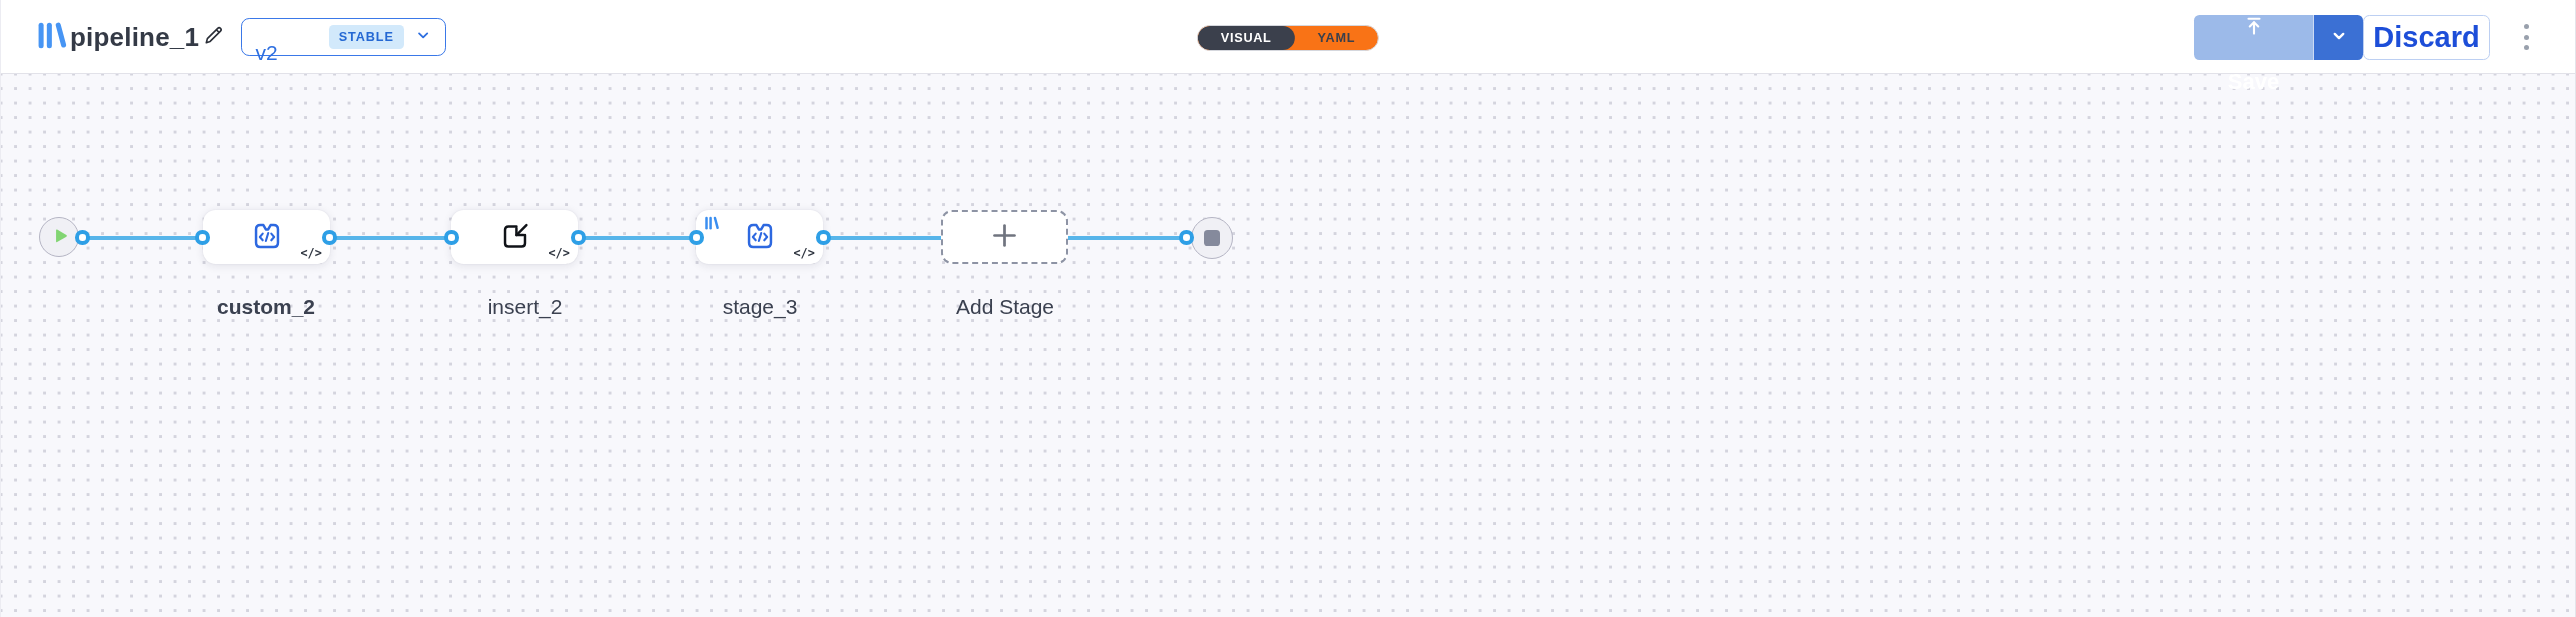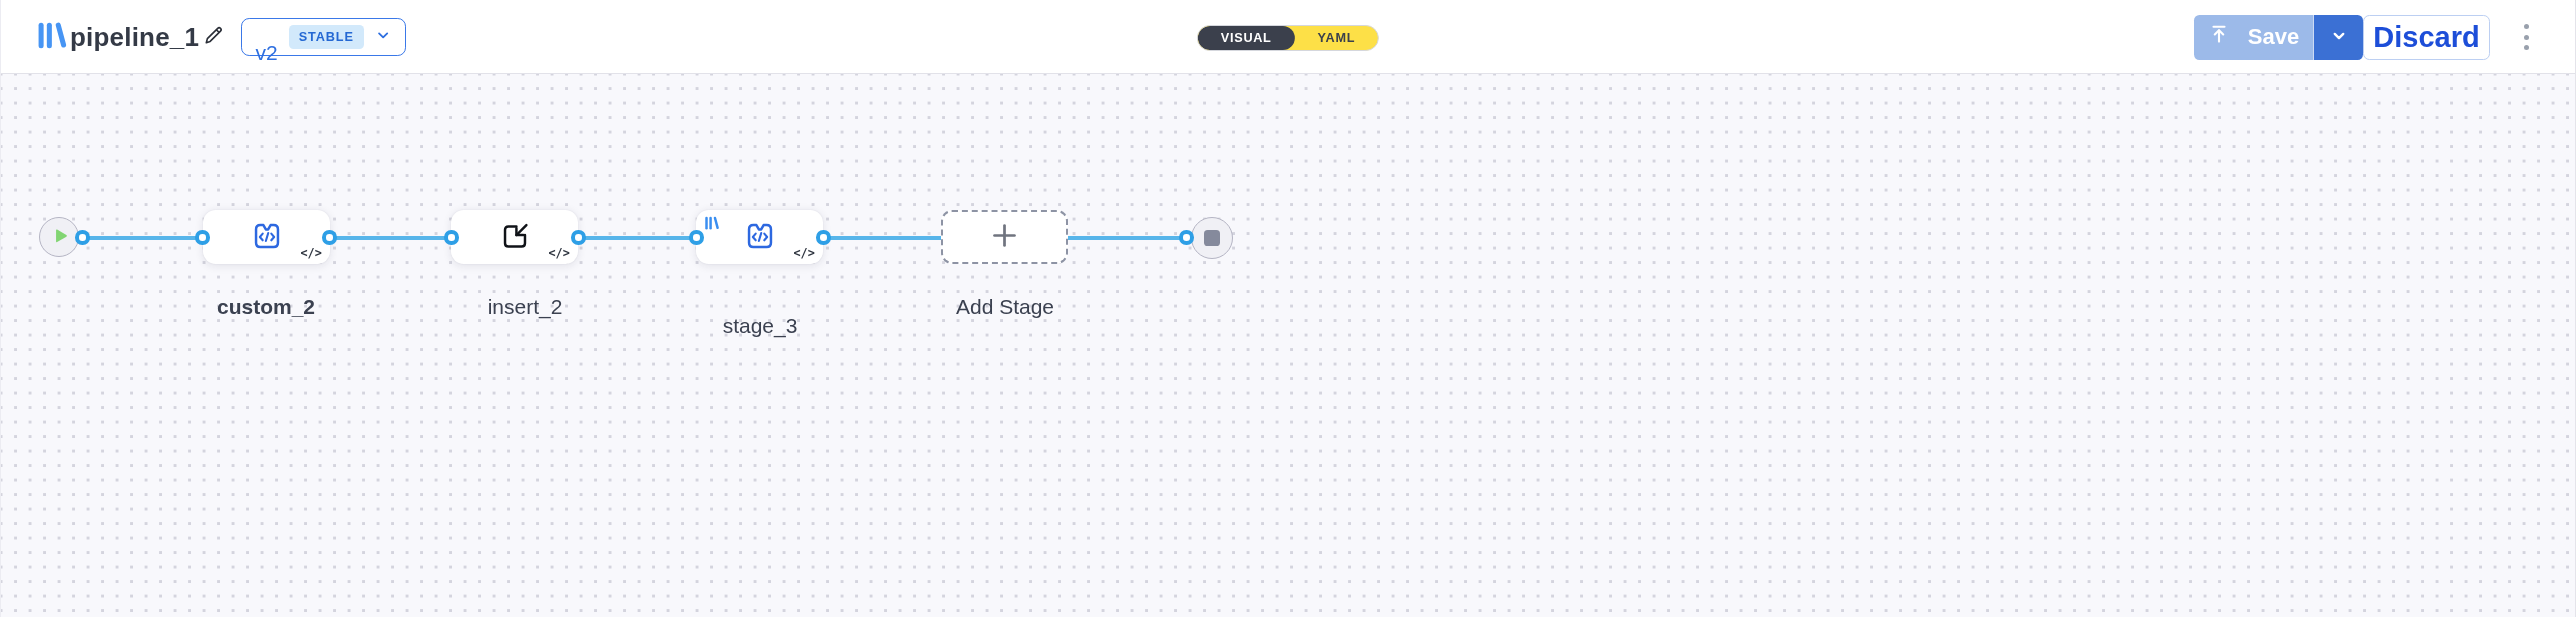--- a/index.html
+++ b/index.html
@@ -15,37 +15,37 @@
   .hdr-left { position:absolute; left:33px; top:0; height:74px;
               display:flex; align-items:center; gap:3px; }
   .title { font-size:26px; font-weight:bold; color:#343a46; letter-spacing:0.2px; }
   .icon-btn { background:none; border:none; cursor:pointer; display:flex; align-items:center; }
 
   .version-btn { margin-left:12.7px; height:38px; display:flex; align-items:center; gap:11px;
                  background:#fff; border:1.4px solid var(--brand_blue,#3a78e8); border-radius:8.2px;
                  padding:0 13.6px; cursor:pointer; }
   .version-label { font-size:21px; color:#2e6fe0; font-weight:500;margin-top:32px; }
   .stable-badge { background:#d2e9fb; color:#2468d3; font-size:12.7px; font-weight:bold;
-                  letter-spacing:0.9px; padding:5.4px 10px; border-radius:4.5px; }
+                  letter-spacing:0.9px; padding:5.4px 10px; border-radius:4.5px;margin-left:40px; }
 
   .view-toggle { position:absolute; left:50%; top:24.5px; transform:translateX(-50%);
                  display:flex; height:26px; border:0.9px solid #d5d7dd; border-radius:907px;
-                 background:#fde047; overflow:hidden; }
+                 background:#f97316; overflow:hidden; }
   .seg { border:none; background:transparent; height:100%; display:flex; align-items:center;
          padding:0 23px; font-size:12.7px; font-weight:bold; letter-spacing:0.7px;
          color:#3b404c; cursor:pointer; font-family:inherit; }
   .seg.active { background:var(--toggle_active,#3b404c); color:#fff; border-radius:907px; }
 
   .hdr-right { position:absolute; right:34px; top:14.5px; height:45px;
                display:flex; align-items:center; }
   .save-split { display:flex; height:45px; }
-  .save-main { display:flex; align-items:center; justify-content:center; gap:18px;
+  .save-main { display:flex; align-items:center; gap:26px;
                width:119px; height:45px; background:var(--save_disabled,#9cbae9);
                border:none; border-radius:5.4px 0 0 5.4px; color:#fff; font-size:22px;
-               font-weight:bold; cursor:default; font-family:inherit; }
+               font-weight:bold; cursor:default; font-family:inherit;flex-direction:column; }
   .save-menu { width:50px; height:45px; background:var(--save_menu,#3b70d4); border:none;
                border-left:1.8px solid rgba(255,255,255,0.75); border-radius:0 5.4px 5.4px 0;
                display:flex; align-items:center; justify-content:center; cursor:pointer; }
   .discard-btn { margin-left:0; width:127px; height:45px; background:#fff;
                  border:1.4px solid #bccff2; border-radius:6.4px; color:#1d4ed8;
                  font-size:29px; font-weight:bold; cursor:default; font-family:inherit; }
   .kebab { margin-left:22px; width:29px; height:45px; background:none; border:none;
            display:flex; flex-direction:column; align-items:center; justify-content:center;
            gap:5.4px; cursor:pointer; }
   .kebab i { width:5px; height:5px; border-radius:50%; background:#99a0ac; }
@@ -223,17 +223,17 @@
     <div class="port" style="left:194px;"></div>
     <div class="port" style="left:321px;"></div>
     <div class="port" style="left:443px;"></div>
     <div class="port" style="left:570px;"></div>
     <div class="port" style="left:688px;"></div>
     <div class="port" style="left:815px;"></div>
     <div class="port" style="left:1178px;"></div>
 
     <div class="node-label" style="left:174px;font-weight:bold;">custom_2</div>
     <div class="node-label" style="left:433px;">insert_2</div>
-    <div class="node-label" style="left:668px;margin-top:19px;">stage_3</div>
+    <div class="node-label" style="left:668px;">stage_3</div>
     <div class="node-label" style="left:913px;">Add Stage</div>
   </main>
 </div>
 
 
 </body></html>

